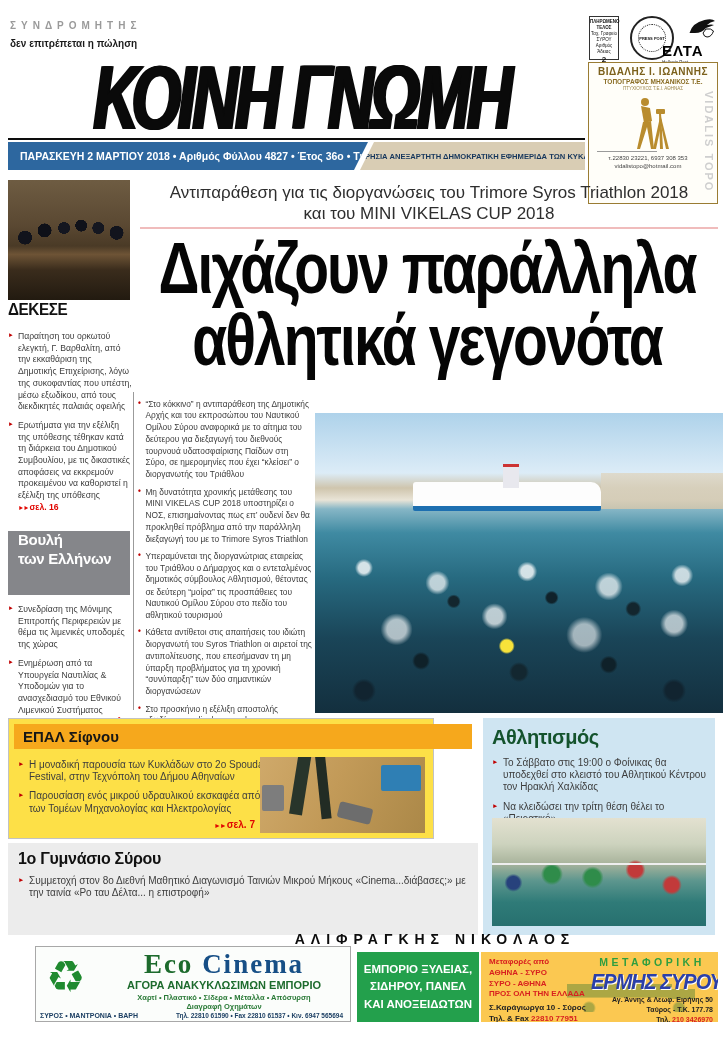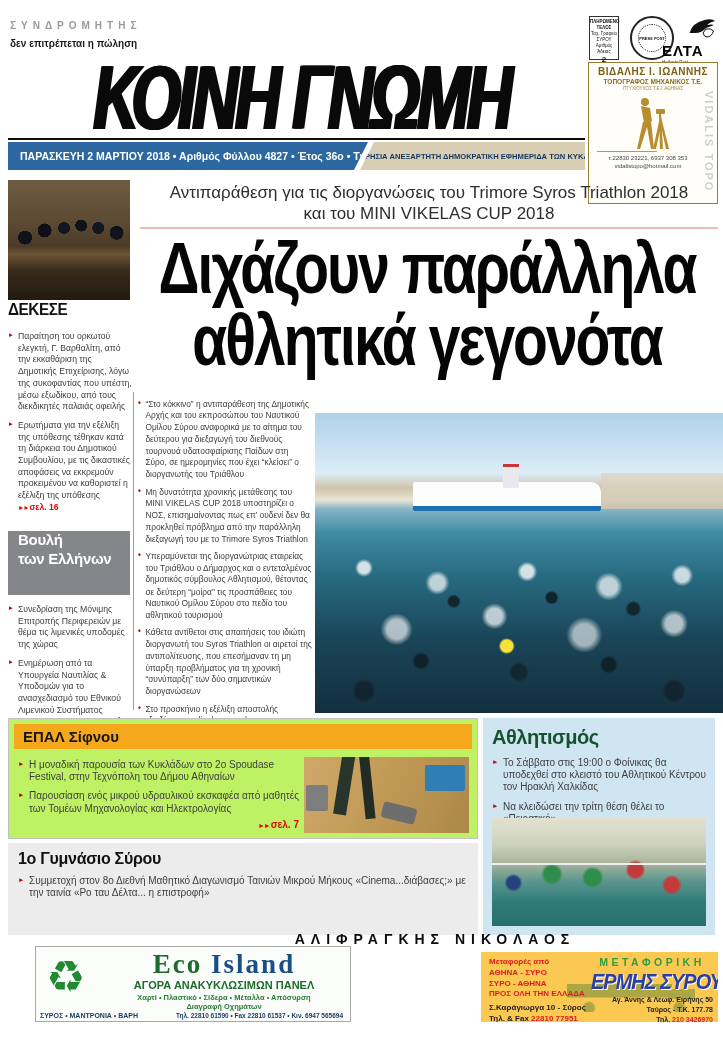--- a/index.html
+++ b/index.html
@@ -113,21 +113,21 @@
              font-size:15px;font-weight:bold;line-height:1.25;padding:0 0 0 10px;box-sizing:border-box;letter-spacing:-0.3px;}
   .vouli-list{left:8px;top:603px;width:138px;transform:scaleX(0.9);transform-origin:left top;}
   .vouli-list .b-item{font-size:9.6px;}
 
   .vdivider{left:133px;top:392px;width:0;height:318px;border-left:1px solid #9b9b9b;}
 
   .lead-bullets{left:138px;top:398px;width:212px;transform:scale(0.82,0.96);transform-origin:left top;}
   .lead-bullets .dot-item{font-size:10.2px;}
 
   
-  .epal-box{left:8px;top:718px;width:470px;height:121px;border:1px solid #c2c2c2;background:#bef264;box-sizing:border-box;}
+  .epal-box{left:8px;top:718px;width:426px;height:121px;border:1px solid #c2c2c2;background:#fde047;box-sizing:border-box;}
   .epal-head{position:absolute;left:5px;top:5px;width:458px;height:25px;background:#f6a81c;
              font-size:15px;font-weight:bold;color:#161616;line-height:25px;padding-left:9px;box-sizing:border-box;}
   .epal-list{position:absolute;left:9px;top:40px;width:290px;}
   .epal-list .b-item{font-size:10px;}
   .epal-pg{position:absolute;right:178px;bottom:8px;font-size:10px;}
   .epal-photo{position:absolute;right:8px;top:38px;width:165px;height:76px;overflow:hidden;
     background:linear-gradient(115deg,#cfa96a 0%,#c29a58 45%,#ab8848 100%);}
   .exc-arm1{position:absolute;left:34px;top:-6px;width:13px;height:64px;background:#28352b;transform:rotate(9deg);}
   .exc-arm2{position:absolute;left:58px;top:-8px;width:10px;height:70px;background:#222c24;transform:rotate(-6deg);}
   .exc-foot{position:absolute;left:78px;top:48px;width:34px;height:16px;background:#6d6d6d;border-radius:3px;transform:rotate(14deg);}
@@ -353,29 +353,34 @@
       <span>Συμμετοχή στον 8ο Διεθνή Μαθητικό Διαγωνισμό Ταινιών Μικρού Μήκους «Cinema...διάβασες;» με την ταινία «Ρο ταυ Δέλτα... η επιστροφή»</span>
     </div>
   </div>
 
   <div class="abs alifragkis">ΑΛΙΦΡΑΓΚΗΣ ΝΙΚΟΛΑΟΣ</div>
 
   <div class="abs eco-box">
     <div class="eco-recycle">♻</div>
     <div class="eco-brand">
       <span class="eco-w">Eco</span>
-      <span>Island</span>
-    </div>
-    <div class="eco-l1">ΑΓΟΡΑ ΑΝΑΚΥΚΛΩΣΙΜΩΝ ΠΑΝΕΛ</div>
+      <span>Cinema</span>
+    </div>
+    <div class="eco-l1">ΑΓΟΡΑ ΑΝΑΚΥΚΛΩΣΙΜΩΝ ΕΜΠΟΡΙΟ</div>
     <div class="eco-l2">Χαρτί • Πλαστικό • Σίδερα • Μέταλλα • Απόσυρση</div>
     <div class="eco-l3">Διαγραφή Οχημάτων</div>
     <div class="eco-l4">ΣΥΡΟΣ • ΜΑΝΤΡΟΝΙΑ • ΒΑΡΗ</div>
     <div class="eco-l5">Τηλ. 22810 61590 • Fax 22810 61537 • Κιν. 6947 565694</div>
   </div>
 
+  <div class="abs timber-box">
+    <div>ΕΜΠΟΡΙΟ ΞΥΛΕΙΑΣ,</div>
+    <div>ΣΙΔΗΡΟΥ, ΠΑΝΕΛ</div>
+    <div>ΚΑΙ ΑΝΟΞΕΙΔΩΤΩΝ</div>
+  </div>
 
   <div class="abs ermis-box">
     <div class="ermis-truck"></div>
     <div class="ermis-left">
       <div class="ermis-rt">Μεταφορές από</div>
       <div class="ermis-rt">ΑΘΗΝΑ - ΣΥΡΟ</div>
       <div class="ermis-rt">ΣΥΡΟ - ΑΘΗΝΑ</div>
       <div class="ermis-rt">ΠΡΟΣ ΟΛΗ ΤΗΝ ΕΛΛΑΔΑ</div>
       <div class="ermis-ad1">
         <div>Σ.Καράγιωργα 10 - Σύρος</div>

